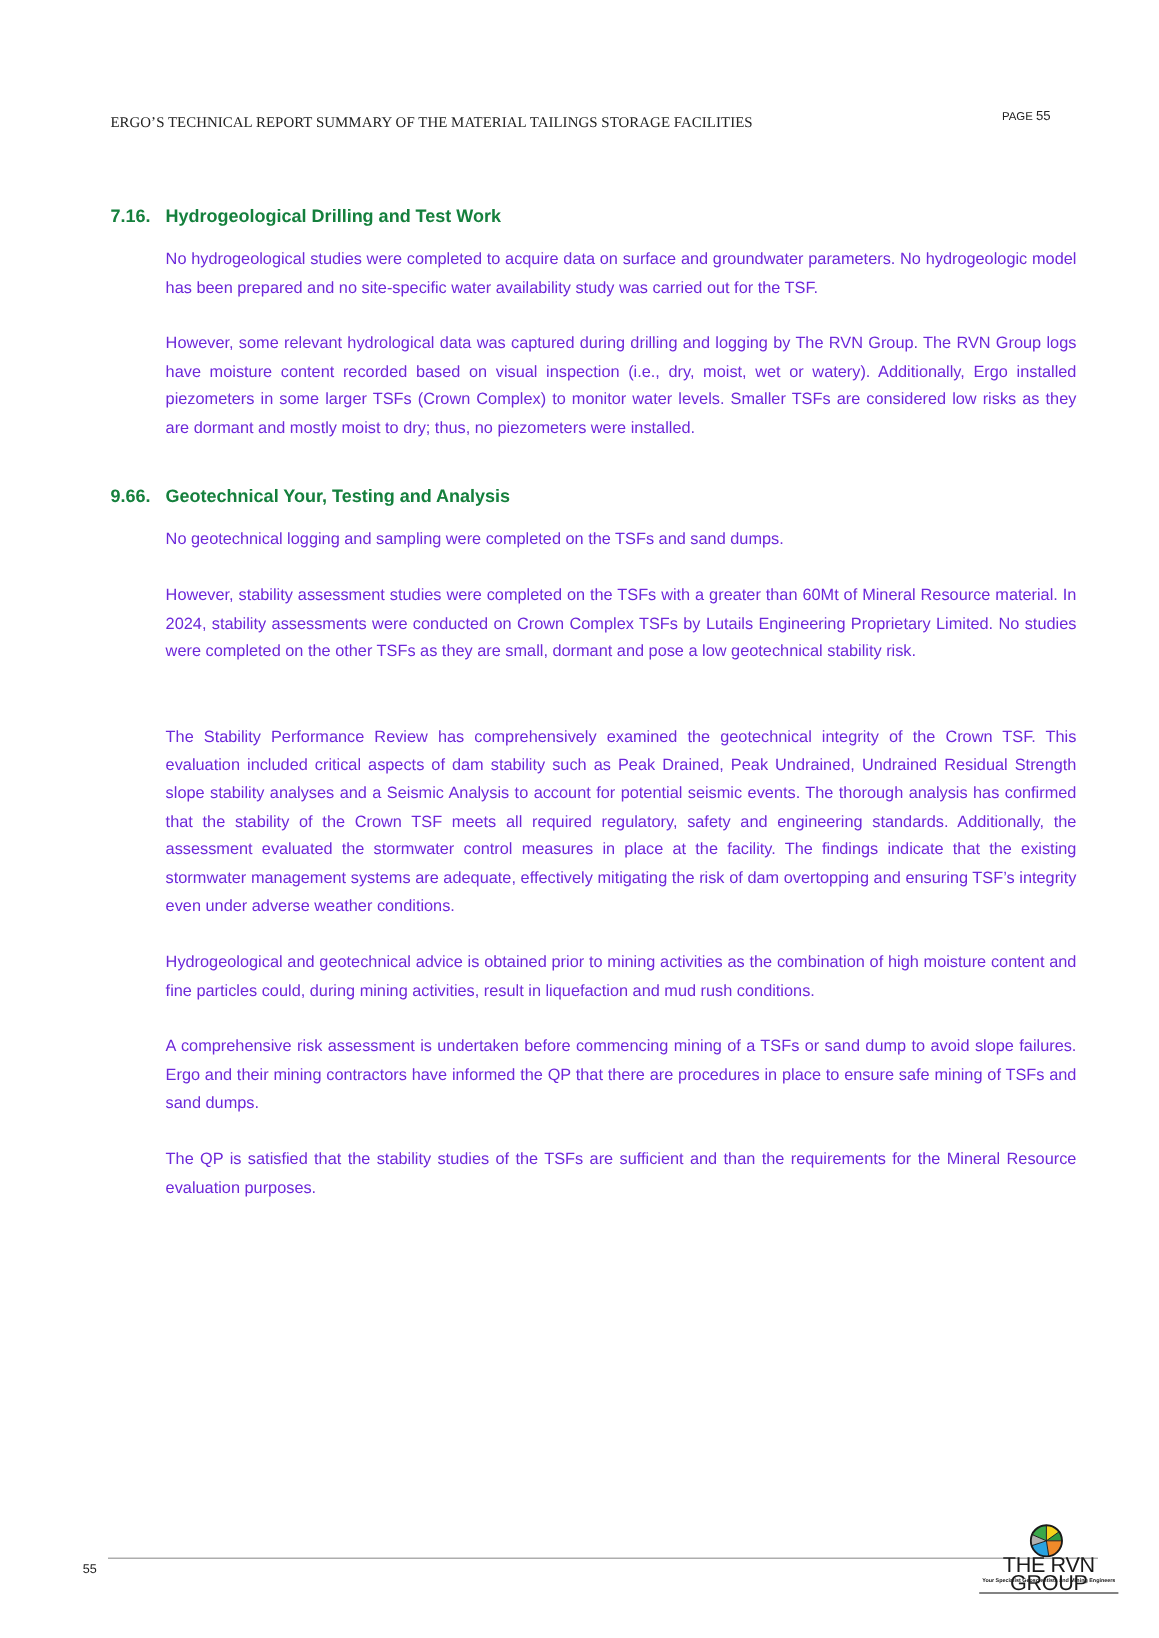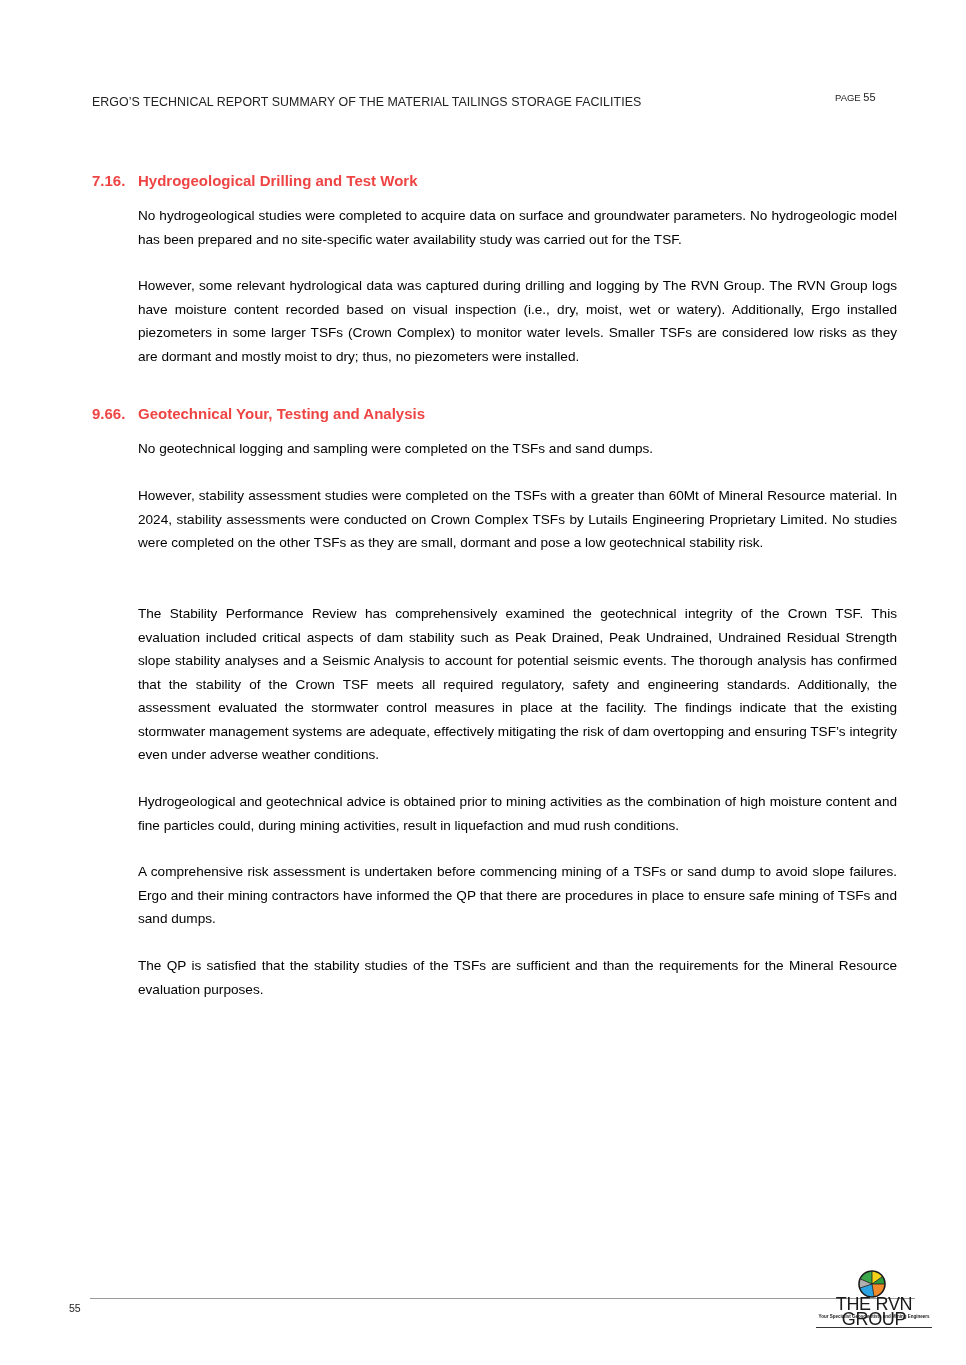--- a/index.html
+++ b/index.html
@@ -1,24 +1,24 @@
 <!DOCTYPE html>
 <html><head>
 <meta charset="utf-8">
 <style>
   html, body { margin:0; padding:0; background:#ffffff; }
   body { width:966px; height:1365px; position:relative; overflow:hidden;
          font-family:"Liberation Sans", sans-serif; color:#1a1a1a; }
-  .header-title { position:absolute; left:92px; top:95px; font-size:12.4px; letter-spacing:0.05px; color:#222; }
+  .header-title { position:absolute; left:92px; top:95px; font-size:12.4px; letter-spacing:0.05px; color:#222;font-family:Liberation Serif, serif; }
   .header-page { position:absolute; left:835px; top:91px; font-size:9.5px; color:#222; }
   .header-page .num { font-size:11px; }
-  .section-heading { position:absolute; left:92px; font-size:15px; font-weight:bold; color:#ef4444; }
+  .section-heading { position:absolute; left:92px; font-size:15px; font-weight:bold; color:#15803d; }
   .section-heading .num { display:inline-block; width:46px; }
   .para { position:absolute; left:138px; width:759px; font-size:13.6px; line-height:23.5px;
-          text-align:justify; color:#000000; margin:0; }
+          text-align:justify; color:#6d28d9; margin:0; }
   .footer-num { position:absolute; left:69px; top:1302px; font-size:10.5px; color:#222; }
   .footer-line { position:absolute; left:90px; top:1298px; width:825px; height:1px; background:#9a9a9a; }
   .logo { position:absolute; left:812px; top:1268px; width:124px; height:60px; }
   .logo-circle { position:absolute; left:46px; top:2px; width:28px; height:28px; }
   .logo-text { position:absolute; left:4px; top:29px; width:116px; text-align:center;
                font-size:18px; color:#1a1a1a; letter-spacing:-0.3px; border-bottom:1px solid #333; line-height:15px; }
   .logo-tag { position:absolute; left:0; top:46px; width:124px; text-align:center; font-size:4.5px; color:#1a1a1a; font-weight:bold; }
 </style>
 </head>
 <body>

